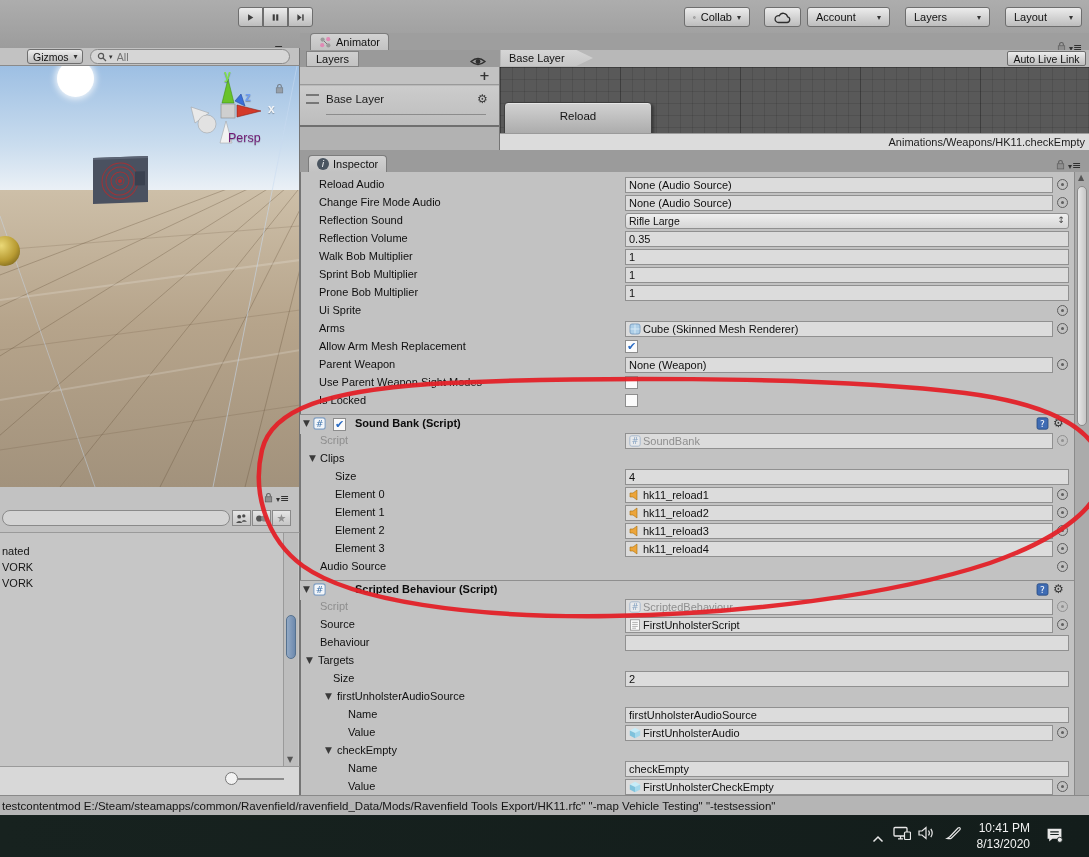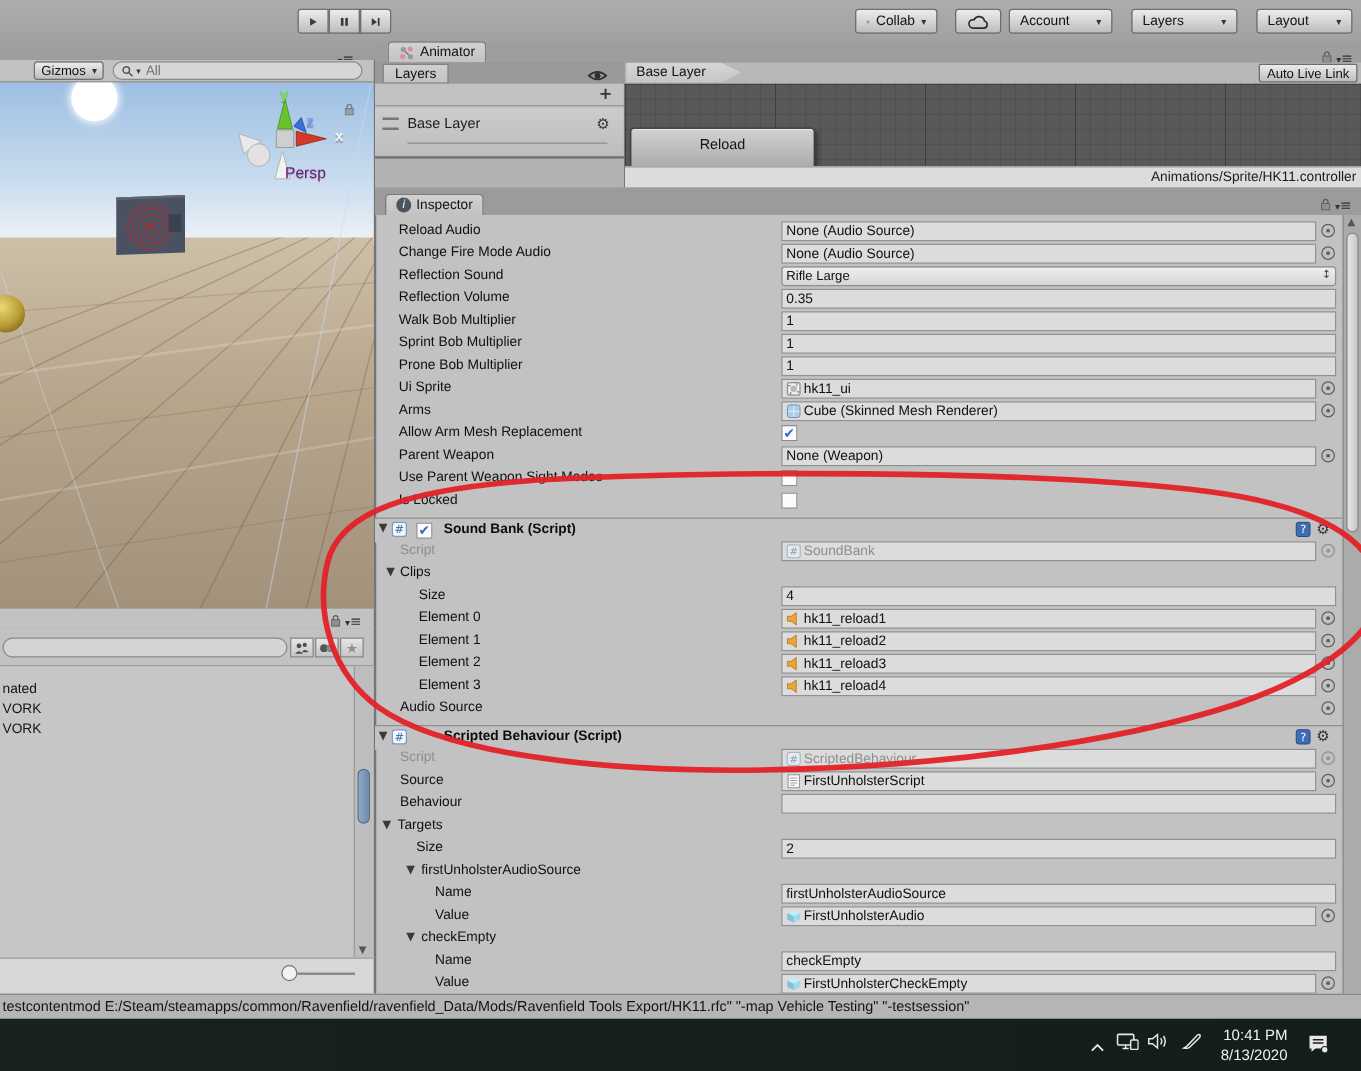--- a/index.html
+++ b/index.html
@@ -219,21 +219,21 @@
   </div>
   <div class="abs" style="left:300px;top:127px;width:199px;height:23px;background:#b2b2b2;"></div>
 
   <div class="abs" style="left:500px;top:67px;width:589px;height:66px;background-color:#595959;background-image:linear-gradient(rgba(0,0,0,.10) 1px,transparent 1px),linear-gradient(90deg,rgba(0,0,0,.10) 1px,transparent 1px),linear-gradient(rgba(0,0,0,.22) 1px,transparent 1px),linear-gradient(90deg,rgba(0,0,0,.22) 1px,transparent 1px);background-size:12px 12px,12px 12px,120px 120px,120px 120px;overflow:hidden;">
     <div style="position:absolute;left:4px;top:35px;width:148px;height:40px;background:linear-gradient(#d2d2d2,#a2a2a2);border:1px solid #3e3e3e;border-radius:4px;box-shadow:inset 0 1px 0 #e6e6e6,2px 2px 3px rgba(0,0,0,.35);display:flex;align-items:flex-start;justify-content:center;font-size:11.5px;color:#141414;padding-top:7px;box-sizing:border-box;">
       <span>Reload</span>
     </div>
   </div>
 
   <div class="abs" style="left:500px;top:133px;width:589px;height:17px;background:#dcdcdc;border-top:1px solid #9a9a9a;display:flex;align-items:center;justify-content:flex-end;padding-right:4px;box-sizing:border-box;">
-    <span style="font-size:11px;color:#1c1c1c;white-space:nowrap;">Animations/Sprite/HK11.controller</span>
+    <span style="font-size:11px;color:#1c1c1c;white-space:nowrap;">Animations/Weapons/HK11.checkEmpty</span>
   </div>
 
   <div class="abs" style="left:300px;top:150px;width:789px;height:22px;background:#9b9b9b;border-bottom:1px solid #8a8a8a;"></div>
   <div class="tab" style="left:308px;top:155px;">
     <span style="width:12px;height:12px;border-radius:50%;background:#4a5560;color:#fff;font-size:9px;display:flex;align-items:center;justify-content:center;font-style:italic;" class="g">i</span>
     <span>Inspector</span>
   </div>
   <span class="abs" style="left:1055px;top:156px;"><svg width="11" height="11" viewBox="0 0 12 12">
         <use href="#i-lock"></use>
       </svg></span>
@@ -281,26 +281,20 @@
       </div>
   </div>
   <div class="row" style="top:284px">
     <span class="lbl" style="left:19px">Prone Bob Multiplier</span>
     <div class="f wide">
         <span>1</span>
       </div>
   </div>
   <div class="row" style="top:302px">
     <span class="lbl" style="left:19px">Ui Sprite</span>
-    <div class="f obj">
-        <svg class="fi">
-          <use href="#i-sprite"></use>
-        </svg>
-        <span>hk11_ui</span>
-      </div>
     <div class="pick"></div>
   </div>
   <div class="row" style="top:320px">
     <span class="lbl" style="left:19px">Arms</span>
     <div class="f obj">
         <svg class="fi">
           <use href="#i-mesh"></use>
         </svg>
         <span>Cube (Skinned Mesh Renderer)</span>
       </div>

